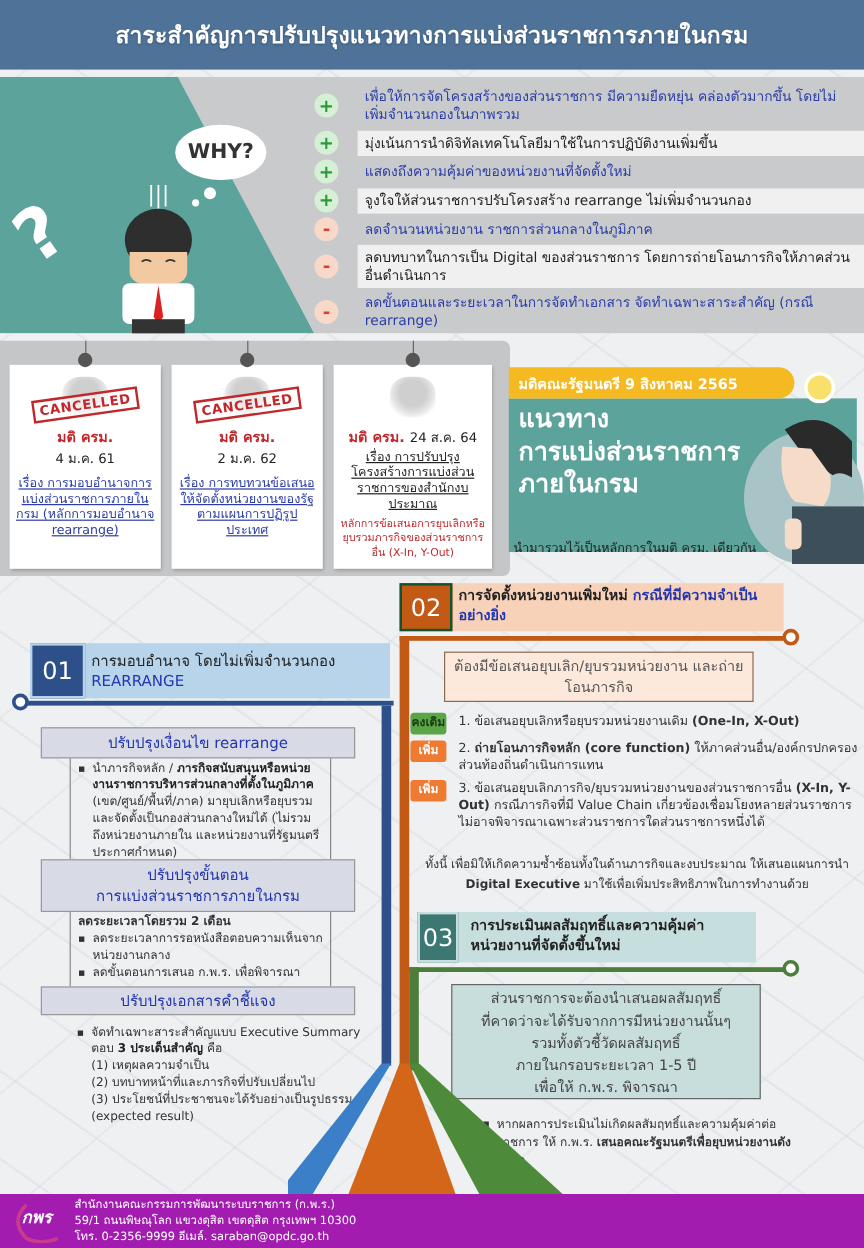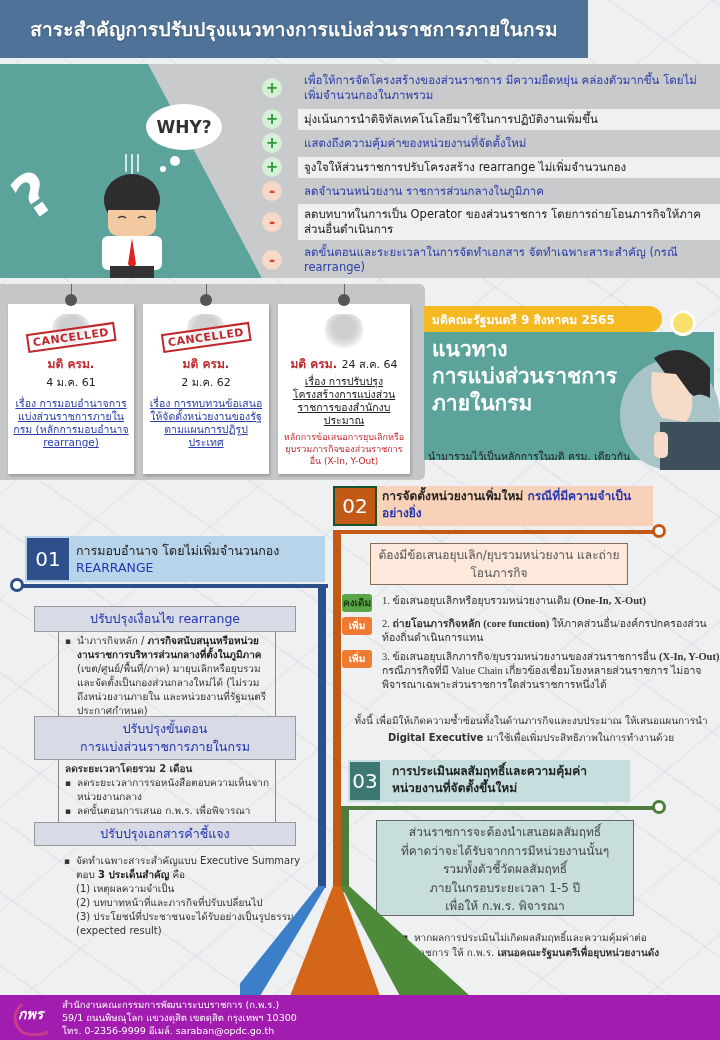--- a/index.html
+++ b/index.html
@@ -12,21 +12,21 @@
   }
   .bg-pattern {
     position: absolute; inset: 0;
     background:
       repeating-linear-gradient(35deg, rgba(200,205,210,0.25) 0 2px, transparent 2px 60px),
       repeating-linear-gradient(-40deg, rgba(200,205,210,0.2) 0 2px, transparent 2px 80px),
       #eef0f2;
   }
   
   .header {
-    position: absolute; left: 0; top: 0; width: 588px; height: 58px;
+    position: absolute; left: 0; top: 0; width: 720px; height: 58px;
     background: #4f7398;
     display: flex; align-items: center; justify-content: center;
   }
   .header h1 {
     color: #fff; font-size: 19px; font-weight: bold; letter-spacing: 0.2px;
     text-shadow: 0 1px 2px rgba(0,0,0,0.3);
   }
   
   .why-section {
     position: absolute; left: 0; top: 64px; width: 720px; height: 214px;
@@ -172,21 +172,21 @@
   }
   .s02-title { position: absolute; left: 382px; top: 488px; font-size: 12px; font-weight: bold; color: #222; line-height: 17px; width: 270px; }
   .s02-title .accent { color: #2336b0; }
   .s02-bar { position: absolute; left: 333px; top: 530px; width: 320px; height: 4px; background: #c25a16; }
   .s02-ring { position: absolute; left: 652px; top: 524px; width: 14px; height: 14px; border-radius: 50%; border: 3px solid #c25a16; background: #fff; }
   .s02-vbar { position: absolute; left: 333px; top: 530px; width: 8px; height: 360px; background: #c25a16; }
   .s02-box {
     position: absolute; left: 370px; top: 543px; width: 258px; height: 42px;
     background: #fde8dc; border: 1px solid #8a6a52; color: #555; font-size: 12px; text-align: center; line-height: 18px; padding-top: 2px;
   }
-  .s02-list { position: absolute; left: 342px; top: 594px; width: 378px; font-size: 10.5px; line-height: 14px; color: #333; font-family: Liberation Serif, serif; }
+  .s02-list { position: absolute; left: 342px; top: 594px; width: 378px; font-size: 10.5px; line-height: 14px; color: #333; }
   .s02-row { display: flex; margin-bottom: 5px; }
   .tag {
     flex: 0 0 30px; height: 18px; font-size: 10px; font-weight: bold; color: #222;
     display: flex; align-items: center; justify-content: center; border-radius: 3px; margin-right: 10px;
   }
   .tag.green { background: #5aa548; color:#1a3a12; }
   .tag.orange { background: #ef7a32; color:#fff; }
   .s02-note { position: absolute; left: 342px; top: 712px; width: 378px; font-size: 10px; line-height: 17px; text-align: center; color: #333; }
 
   
@@ -264,21 +264,21 @@
     <div class="why-item">
       <span class="why-sign plus">+</span>
       <span class="why-text dark">จูงใจให้ส่วนราชการปรับโครงสร้าง rearrange ไม่เพิ่มจำนวนกอง</span>
     </div>
     <div class="why-item">
       <span class="why-sign minus">-</span>
       <span class="why-text blue">ลดจำนวนหน่วยงาน ราชการส่วนกลางในภูมิภาค</span>
     </div>
     <div class="why-item">
       <span class="why-sign minus">-</span>
-      <span class="why-text dark">ลดบทบาทในการเป็น Operator ของส่วนราชการ โดยการถ่ายโอนภารกิจให้ภาคส่วนอื่นดำเนินการ</span>
+      <span class="why-text dark">ลดบทบาทในการเป็น Digital ของส่วนราชการ โดยการถ่ายโอนภารกิจให้ภาคส่วนอื่นดำเนินการ</span>
     </div>
     <div class="why-item">
       <span class="why-sign minus">-</span>
       <span class="why-text blue">ลดขั้นตอนและระยะเวลาในการจัดทำเอกสาร จัดทำเฉพาะสาระสำคัญ (กรณี rearrange)</span>
     </div>
   </div>
 </div>
 
 <div class="res-section">
   <div class="res-gray"></div>

